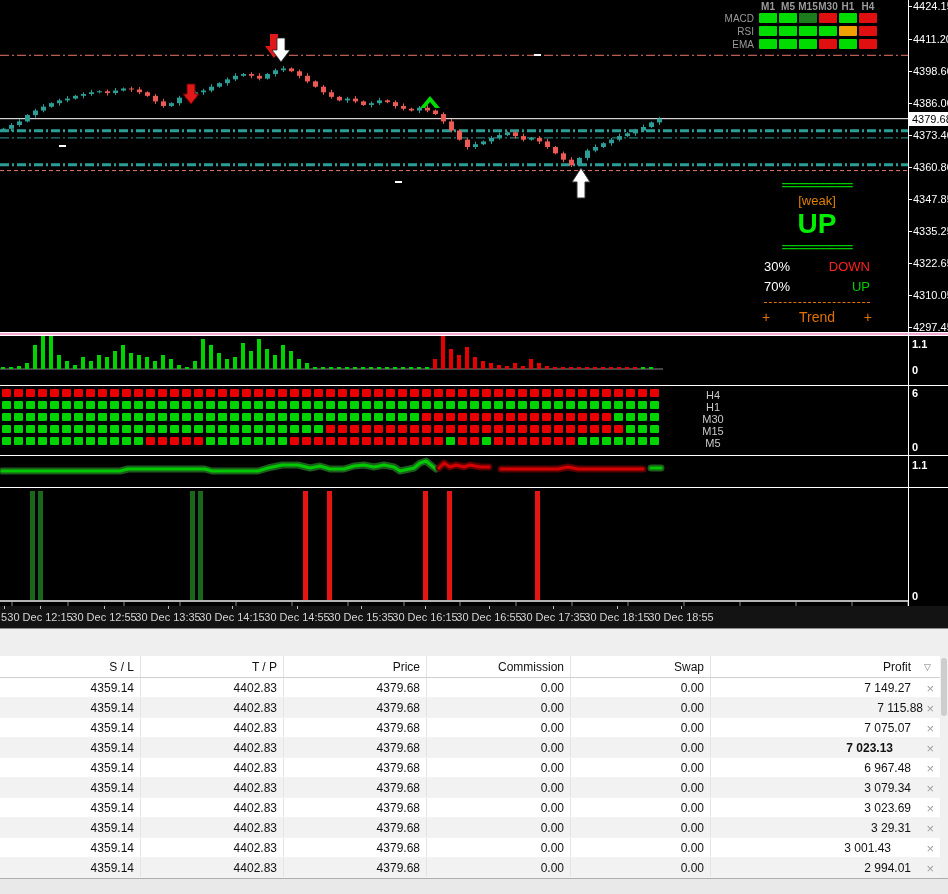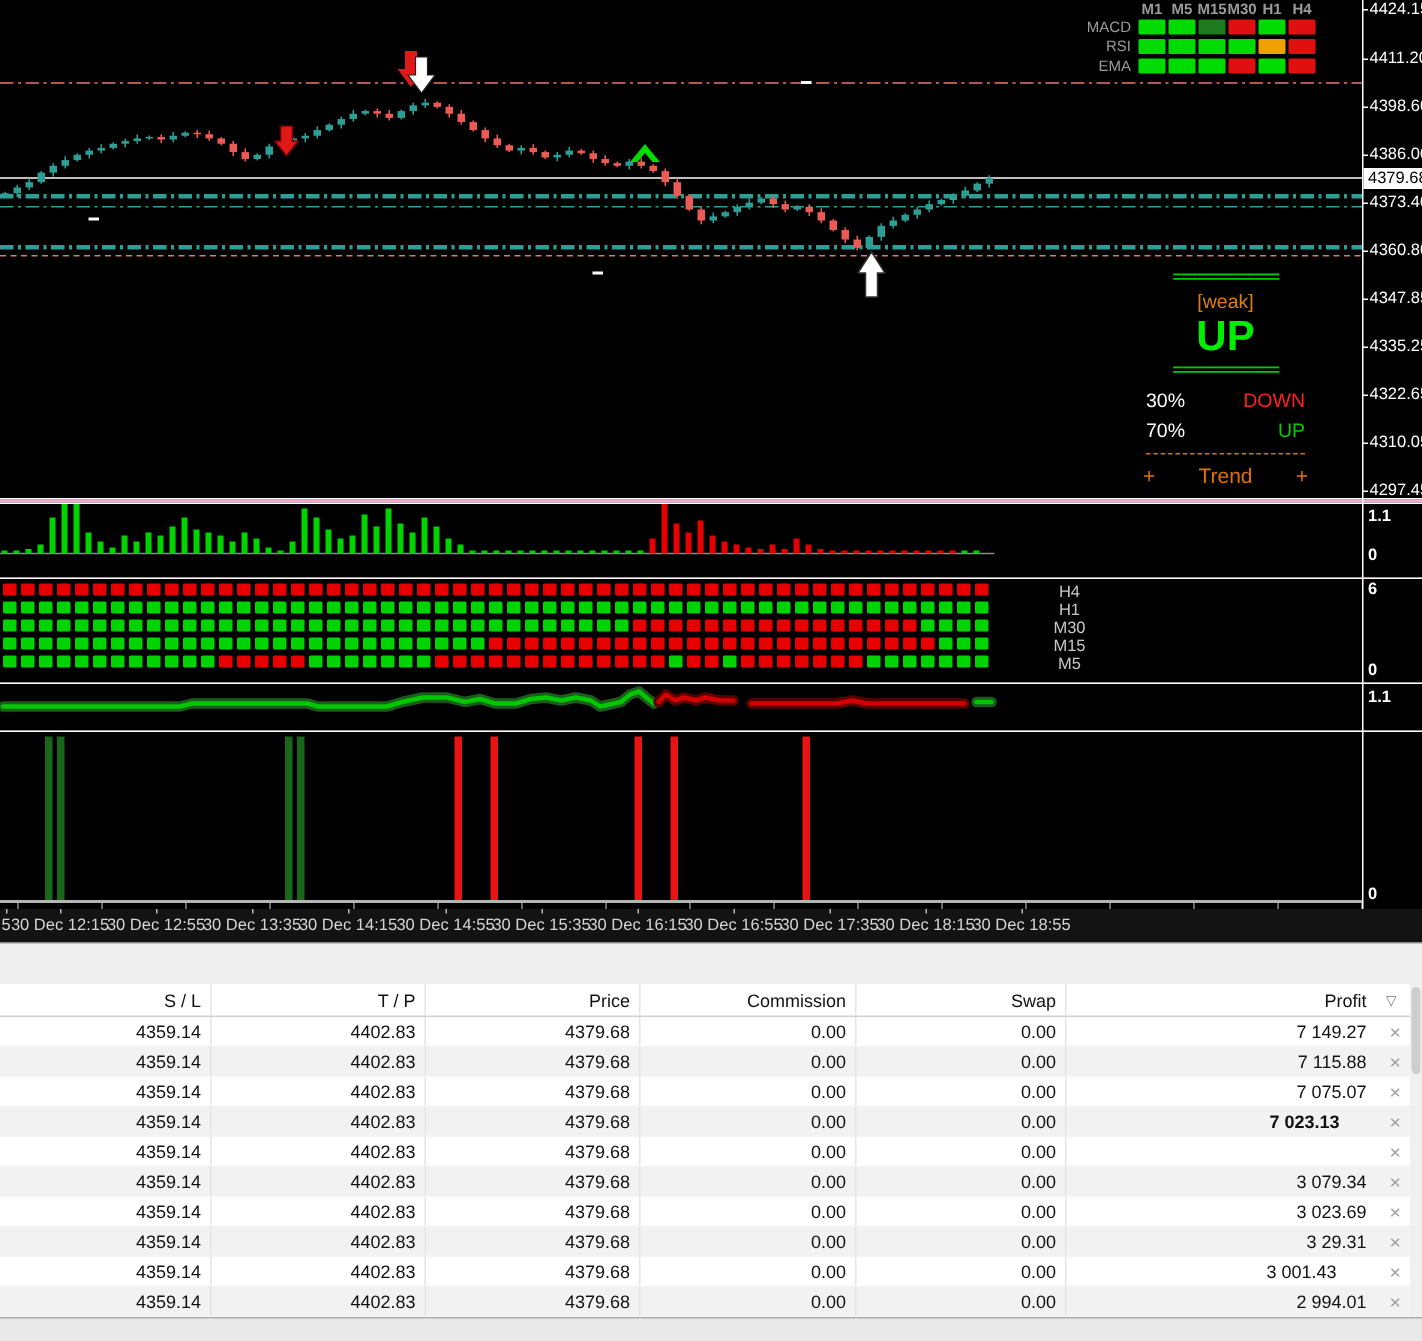--- a/index.html
+++ b/index.html
@@ -806,21 +806,21 @@
           <div class="td" style="width: 140px;">0.00</div>
           <div class="td" style="width: 237px; padding-right: 36px;">7 149.27</div>
           <span class="close-x">×</span>
         </div>
         <div class="tbl-row alt">
           <div class="td" style="width: 141px;">4359.14</div>
           <div class="td" style="width: 143px;">4402.83</div>
           <div class="td" style="width: 143px;">4379.68</div>
           <div class="td" style="width: 144px;">0.00</div>
           <div class="td" style="width: 140px;">0.00</div>
-          <div class="td" style="width: 237px; padding-right: 36px;">7 115.88</div>
+          <div class="td" style="width: 237px; padding-right: 24px;">7 115.88</div>
           <span class="close-x">×</span>
         </div>
         <div class="tbl-row">
           <div class="td" style="width: 141px;">4359.14</div>
           <div class="td" style="width: 143px;">4402.83</div>
           <div class="td" style="width: 143px;">4379.68</div>
           <div class="td" style="width: 144px;">0.00</div>
           <div class="td" style="width: 140px;">0.00</div>
           <div class="td" style="width: 237px; padding-right: 36px;">7 075.07</div>
           <span class="close-x">×</span>
@@ -833,20 +833,21 @@
           <div class="td" style="width: 140px;">0.00</div>
           <div class="td" style="width: 237px; padding-right: 54px; font-weight: bold;">7 023.13</div>
           <span class="close-x">×</span>
         </div>
         <div class="tbl-row">
           <div class="td" style="width: 141px;">4359.14</div>
           <div class="td" style="width: 143px;">4402.83</div>
           <div class="td" style="width: 143px;">4379.68</div>
           <div class="td" style="width: 144px;">0.00</div>
           <div class="td" style="width: 140px;">0.00</div>
+          <div class="td" style="width: 237px; padding-right: 36px;">6 967.48</div>
           <span class="close-x">×</span>
         </div>
         <div class="tbl-row alt">
           <div class="td" style="width: 141px;">4359.14</div>
           <div class="td" style="width: 143px;">4402.83</div>
           <div class="td" style="width: 143px;">4379.68</div>
           <div class="td" style="width: 144px;">0.00</div>
           <div class="td" style="width: 140px;">0.00</div>
           <div class="td" style="width: 237px; padding-right: 36px;">3 079.34</div>
           <span class="close-x">×</span>

